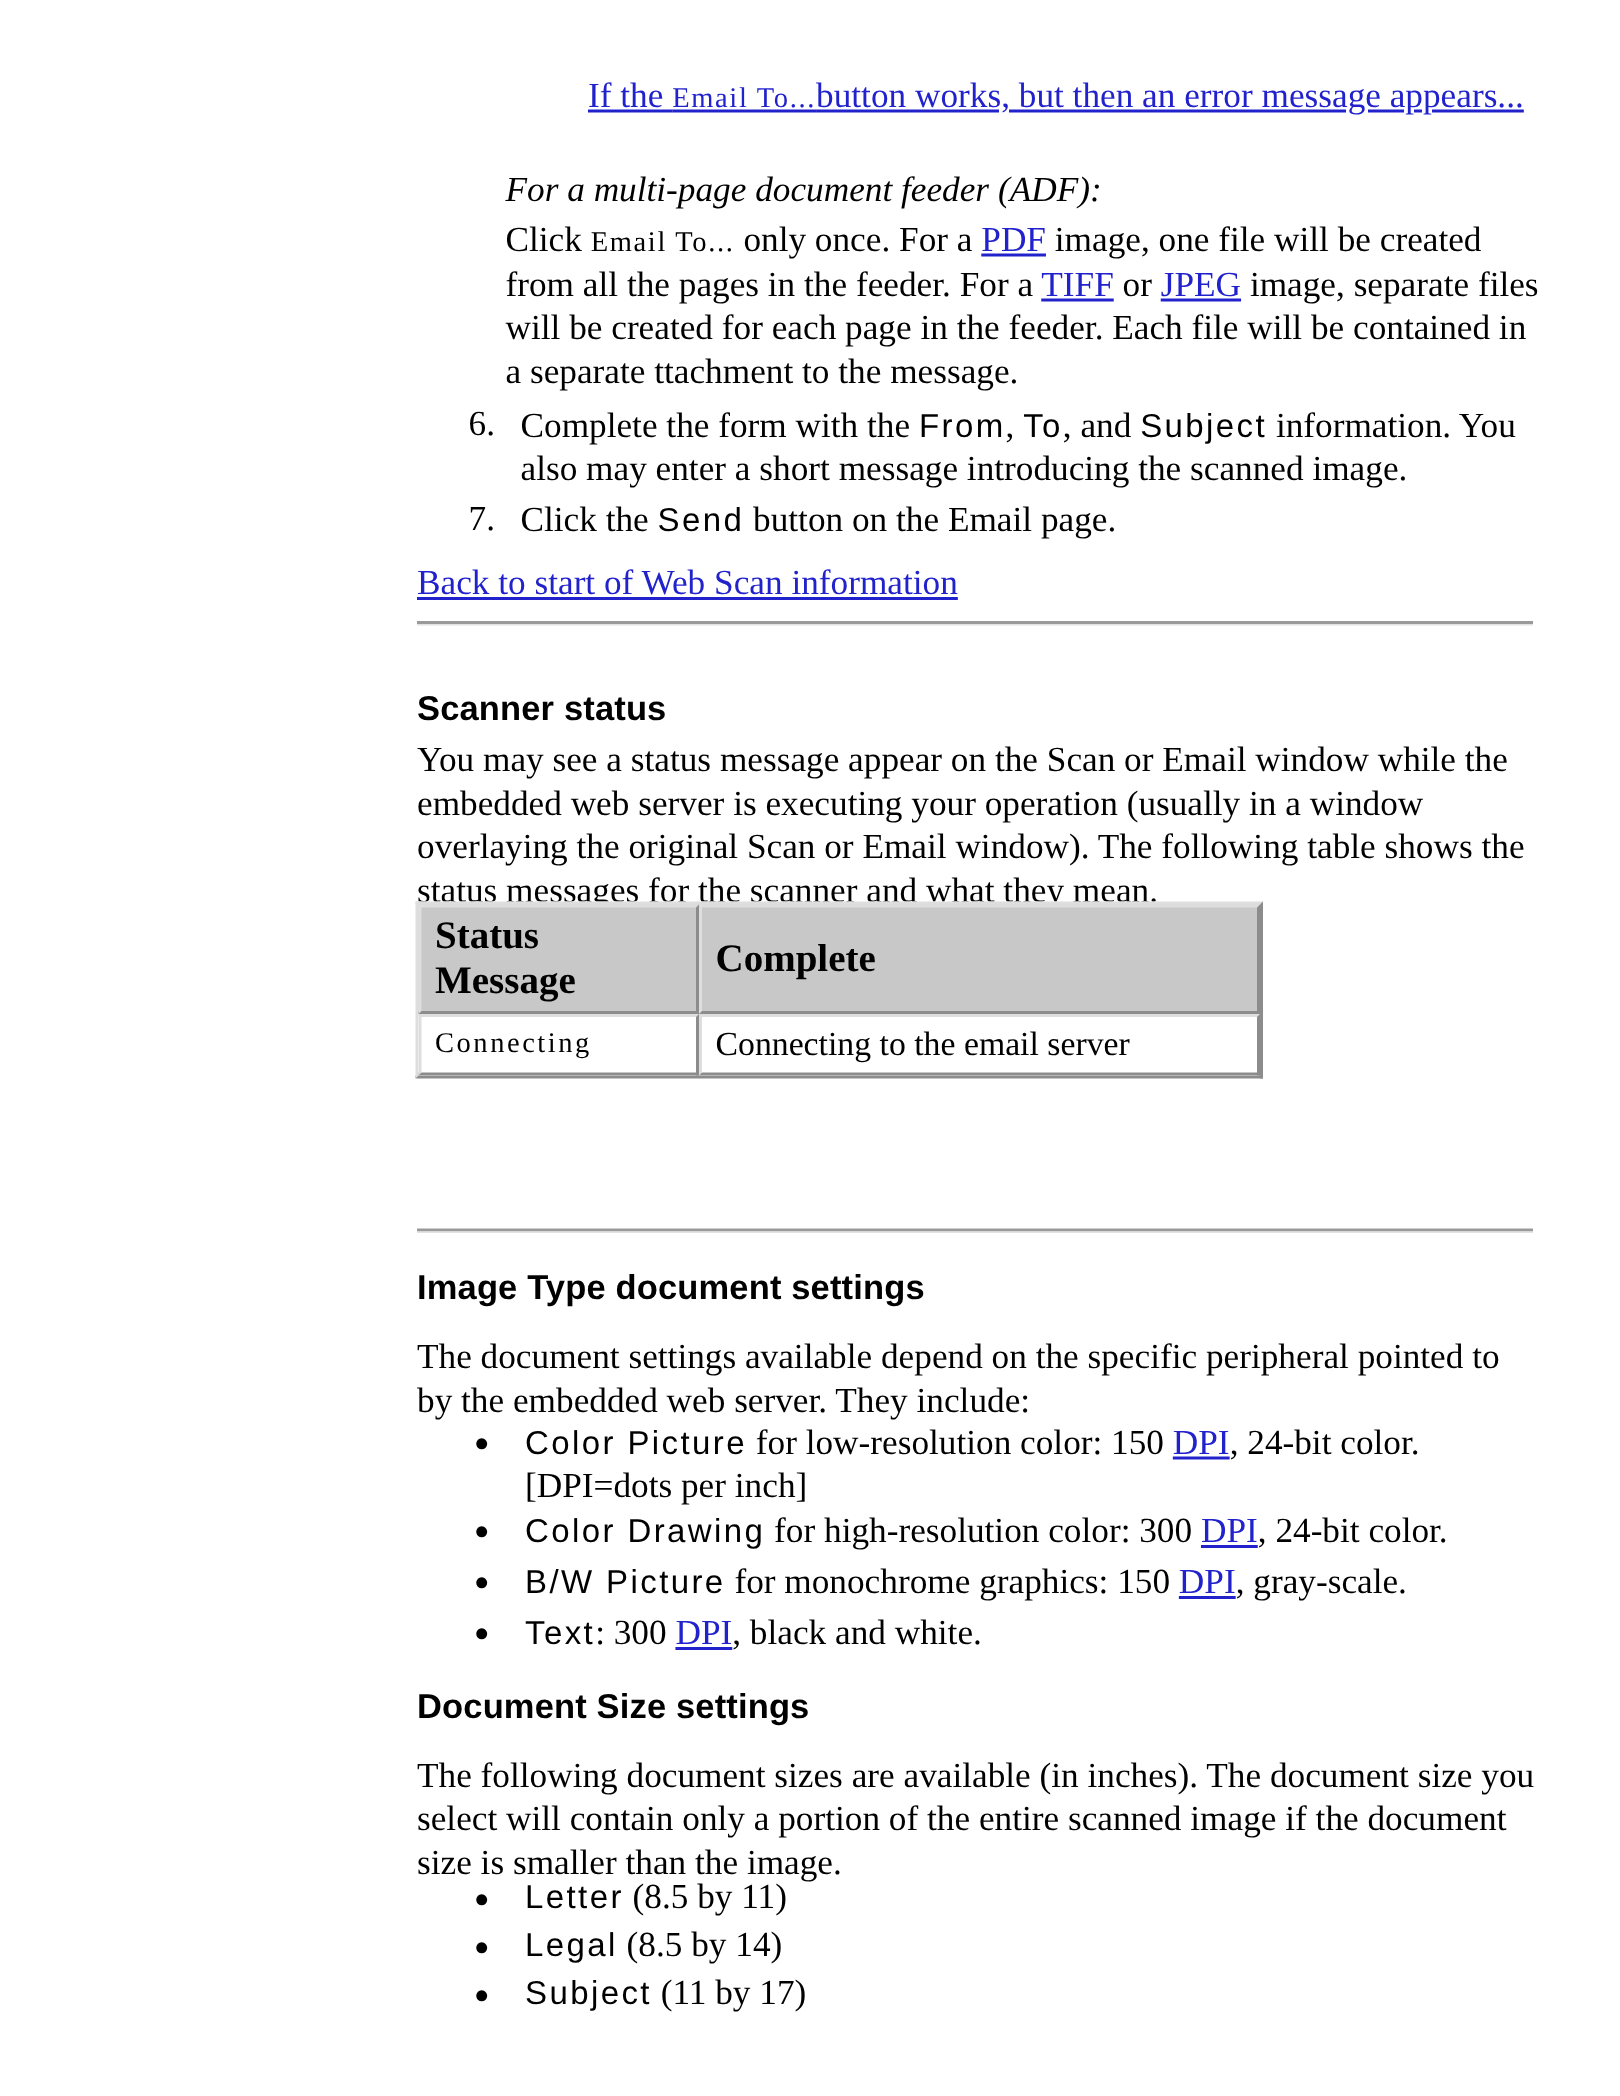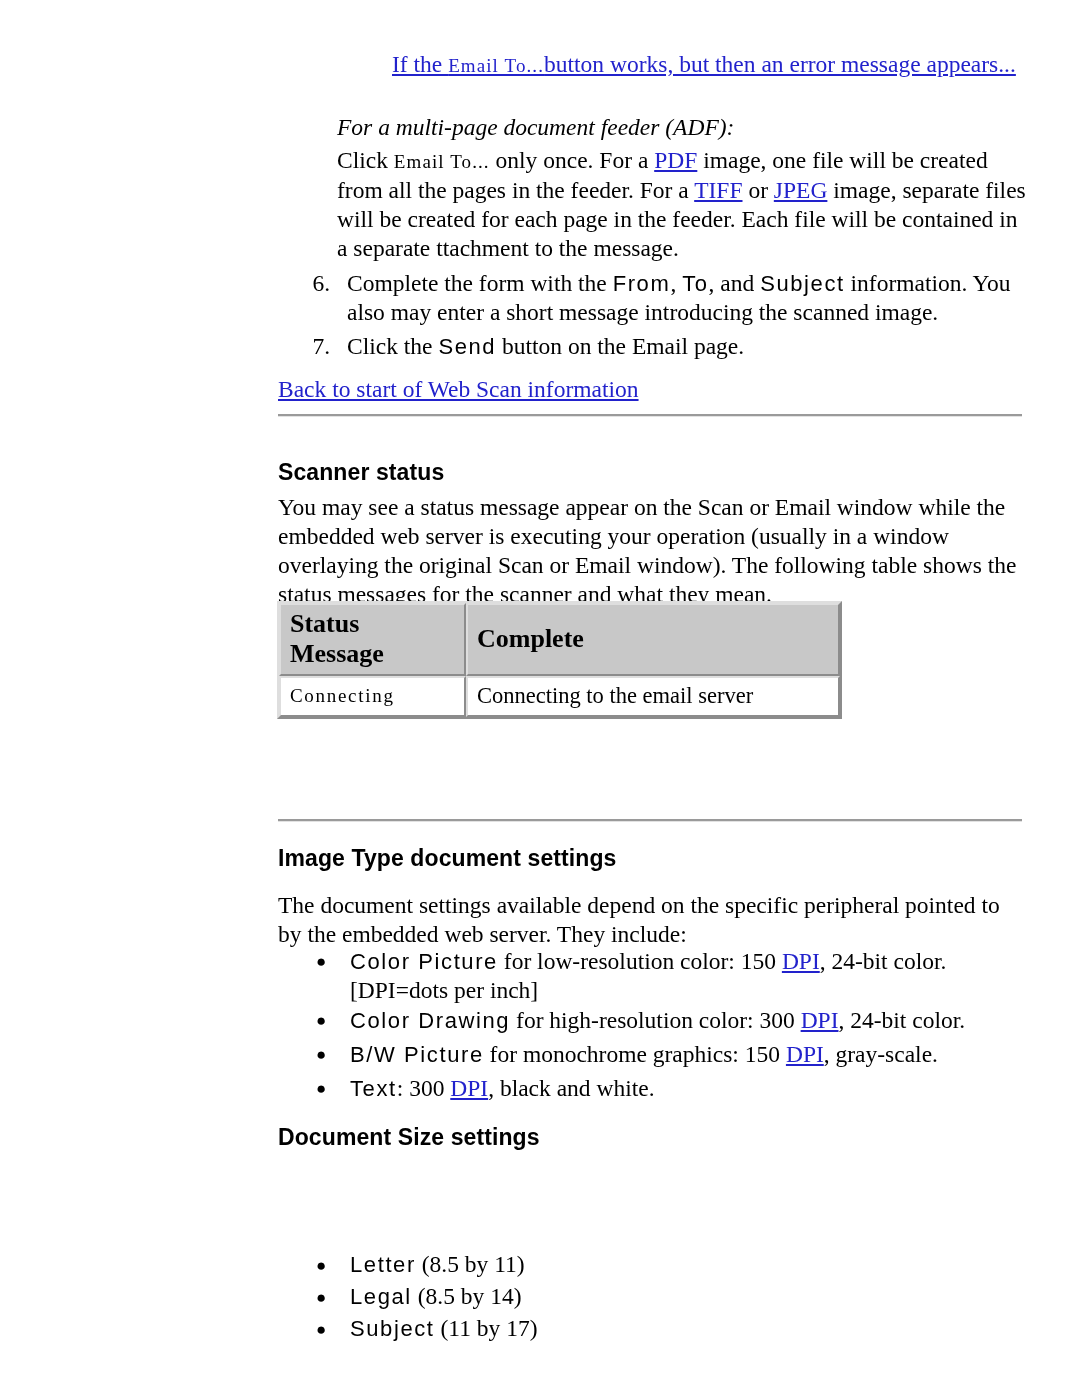--- a/index.html
+++ b/index.html
@@ -244,20 +244,21 @@
     <span class="dot">●</span>
     <span class="btext"><span class="ui-mono">B/W Picture</span><span> for monochrome graphics: 150 </span><span class="link">DPI</span><span>, gray-scale.</span></span>
   </div>
 
   <div class="blk bul" id="b4">
     <span class="dot">●</span>
     <span class="btext"><span class="ui-mono">Text</span><span>: 300 </span><span class="link">DPI</span><span>, black and white.</span></span>
   </div>
 
   <div class="blk h2" id="h2-docsize">Document Size settings</div>
+  <div class="blk body-text" id="p-docsize">The following document sizes are available (in inches). The document size you select will contain only a portion of the entire scanned image if the document size is smaller than the image.</div>
 
   <div class="blk bul sizebul" id="s1">
     <span class="dot">●</span>
     <span class="btext"><span class="ui-mono">Letter</span><span> (8.5 by 11)</span></span>
   </div>
 
   <div class="blk bul sizebul" id="s2">
     <span class="dot">●</span>
     <span class="btext"><span class="ui-mono">Legal</span><span> (8.5 by 14)</span></span>
   </div>

